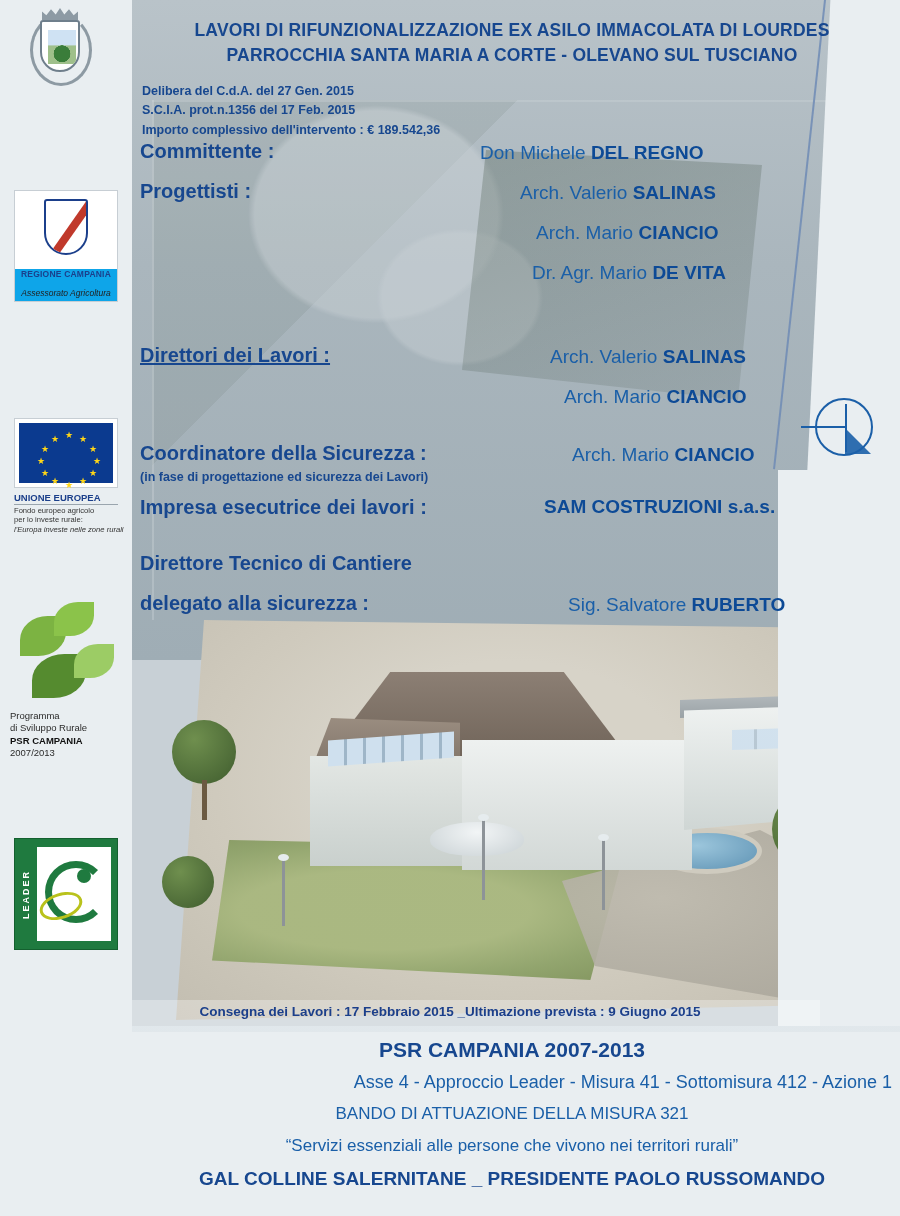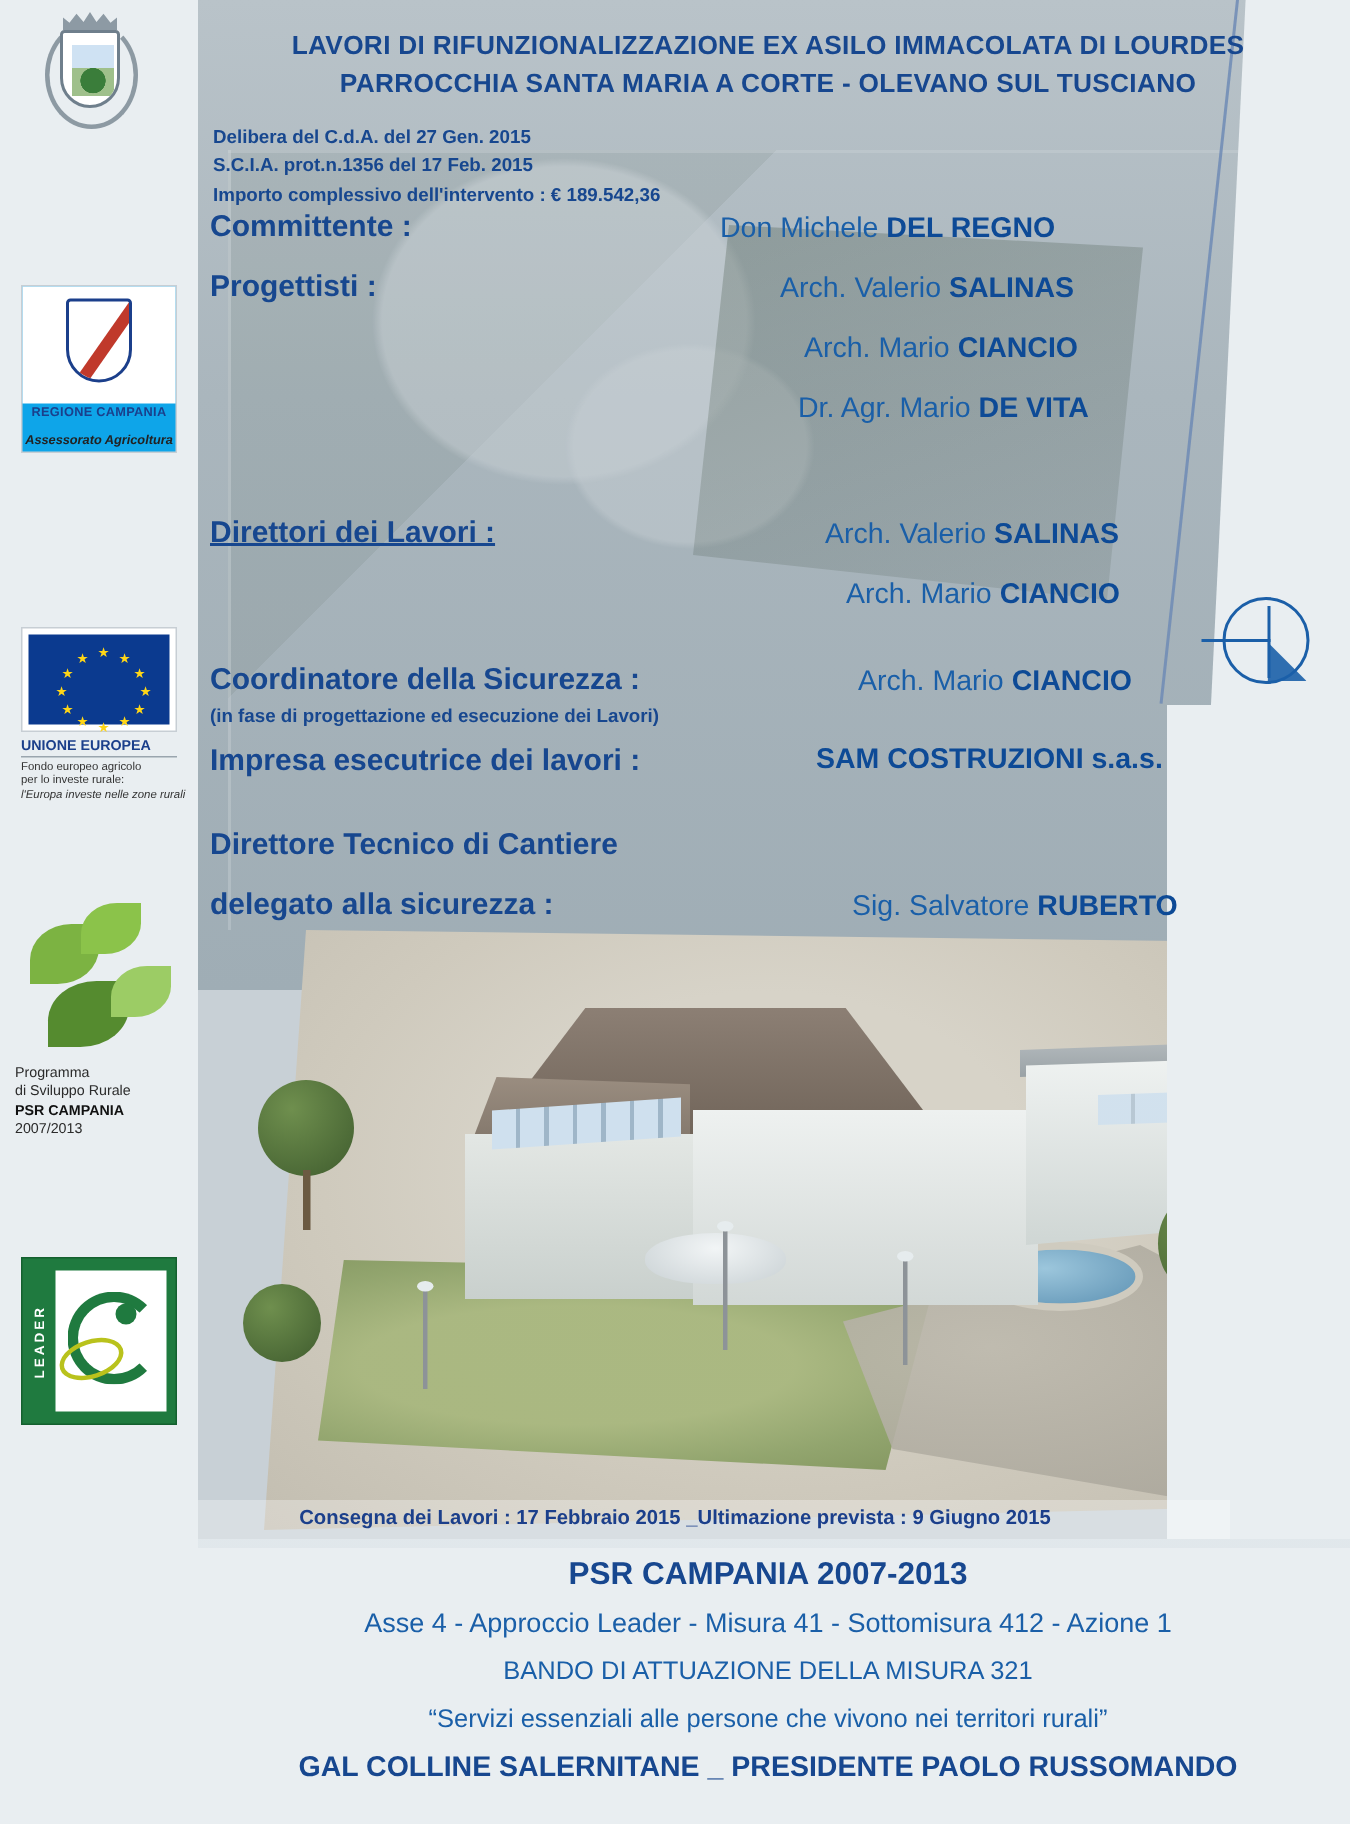--- a/index.html
+++ b/index.html
@@ -62,21 +62,21 @@
   .regione-shield:before{
     content:""; position:absolute; left:-8px; top:22px; width:70px; height:8px;
     background:#c0392b; transform:rotate(-55deg);
   }
   .regione-cap{
     position:absolute; left:0; right:0; bottom:22px; text-align:center;
     font-size:8.5px; font-weight:bold; color:#1b3f8b; letter-spacing:.2px;
   }
   .regione-sub{
     position:absolute; left:0; right:0; bottom:3px; text-align:center;
-    font-size:8.5px; font-style:italic; color:#222; font-weight:bold;
+    font-size:8.5px; font-style:italic; color:#222; font-weight:normal;
   }
 
   
   .eu { top:418px; width:104px; height:70px; background:#fff; border:1px solid #c7ced4; }
   .eu-flag{ position:absolute; left:4px; top:4px; right:4px; bottom:4px; background:#0b3a8f; }
   .eu-star{ position:absolute; color:#ffd617; font-size:9px; line-height:9px; }
   .eu-label{
     position:absolute; left:14px; top:492px; width:110px;
     font-size:9.5px; color:#1b3f8b; font-weight:bold;
   }
@@ -319,21 +319,21 @@
   
   .footer{
     position:absolute; left:0; top:1032px; width:900px; height:184px;
     background:#e9eef1;
   }
   .f1{
     position:absolute; left:132px; top:1038px; width:760px; text-align:center;
     font-size:21px; font-weight:bold; color:#17478f;
   }
   .f2{
-    position:absolute; left:132px; top:1072px; width:760px; text-align:center;
+    position:absolute; left:132px; top:1072px; width:760px; text-align:right;
     font-size:18px; color:#1a5fa8;
   }
   .f3{
     position:absolute; left:132px; top:1104px; width:760px; text-align:center;
     font-size:17px; color:#1a5fa8;
   }
   .f4{
     position:absolute; left:132px; top:1136px; width:760px; text-align:center;
     font-size:17px; color:#1a5fa8;
   }
@@ -482,21 +482,21 @@
     </div>
 
     <div class="row" style="height:92px;">
       <div class="lbl" style="top:40px;text-decoration:underline;">Direttori dei Lavori :</div>
       <div class="val" style="left:418px; top:42px;">Arch. Valerio <b>SALINAS</b></div>
       <div class="val" style="left:432px; top:82px;">Arch. Mario <b>CIANCIO</b></div>
     </div>
 
     <div class="row" style="height:88px;">
       <div class="lbl" style="top:46px;">Coordinatore della Sicurezza :</div>
-      <div class="lbl small" style="top:74px;">(in fase di progettazione ed esecuzione dei Lavori)</div>
+      <div class="lbl small" style="top:74px;">(in fase di progettazione ed sicurezza dei Lavori)</div>
       <div class="val" style="left:440px; top:48px;">Arch. Mario <b>CIANCIO</b></div>
     </div>
 
     <div class="row" style="height:68px;">
       <div class="lbl" style="top:12px;">Impresa esecutrice dei lavori :</div>
       <div class="val" style="left:412px; top:12px; font-weight:bold;"><b>SAM COSTRUZIONI s.a.s.</b></div>
     </div>
 
     <div class="row" style="height:92px;">
       <div class="lbl" style="top:40px;">delegato alla sicurezza :</div>

